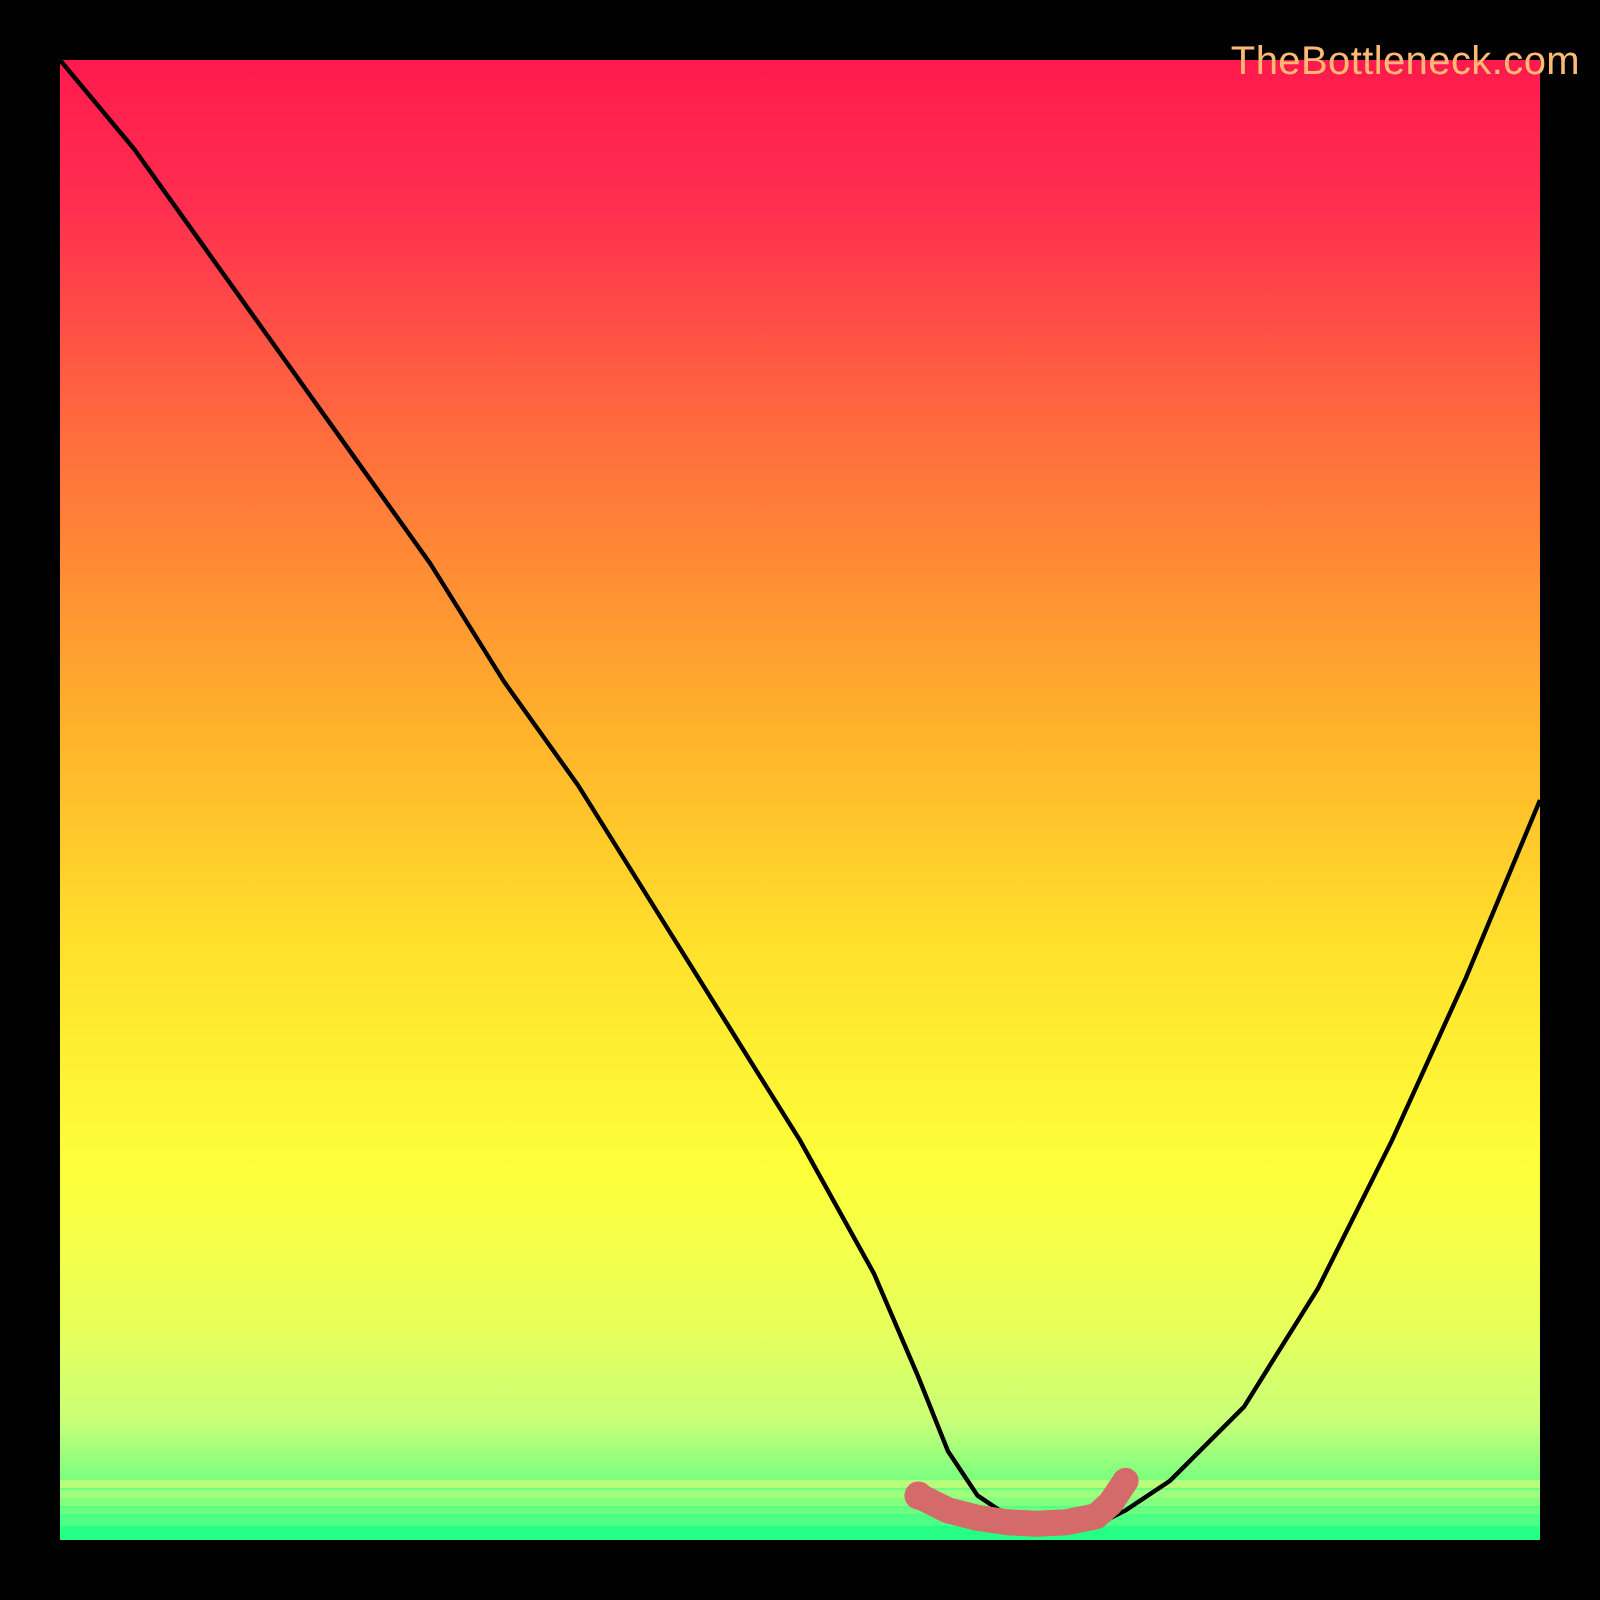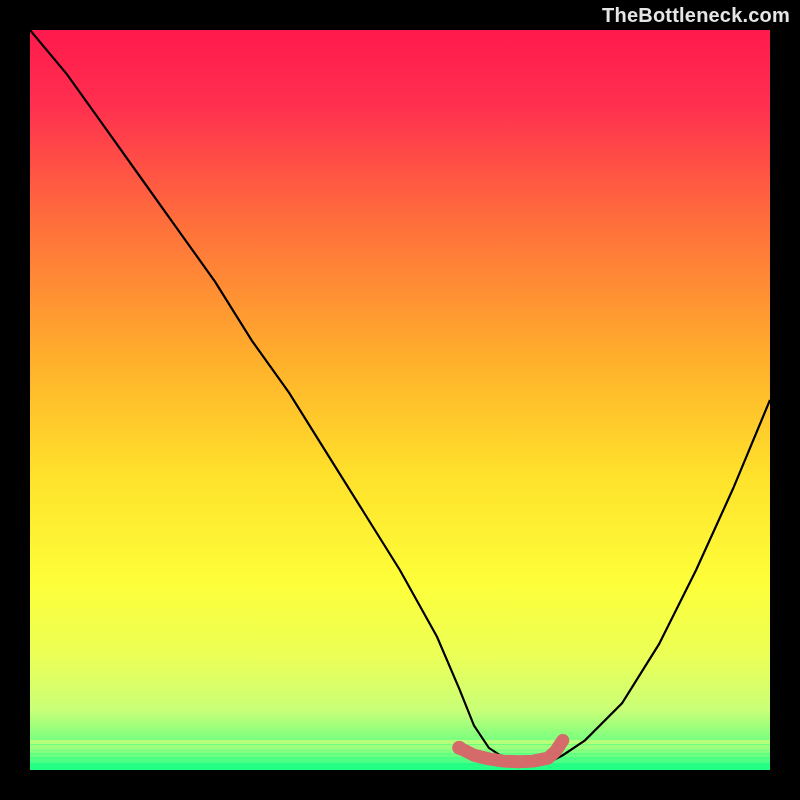--- a/index.html
+++ b/index.html
@@ -12,25 +12,25 @@
     font-family: Arial, Helvetica, sans-serif;
   }
   .stage {
     position: relative;
     width: 800px;
     height: 800px;
     background: #000;
   }
   .watermark {
     position: absolute;
-    top: 4px;
+    top: 20px;
     right: 10px;
-    color: #e5e5e5;
+    color: #fdba74;
     font-size: 20px;
-    font-weight: 700;
+    font-weight: 400;
     letter-spacing: 0.2px;
     z-index: 50;
   }
   .plot {
     position: absolute;
     left: 30px;
     top: 30px;
     width: 740px;
     height: 740px;
     overflow: hidden;

